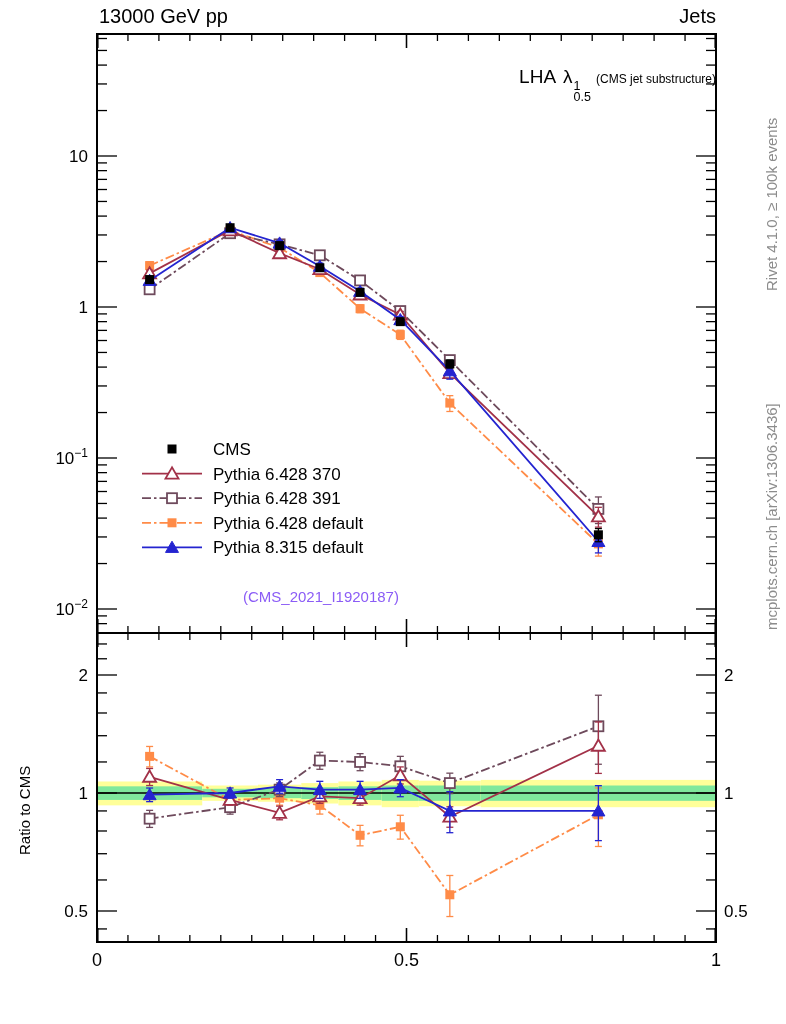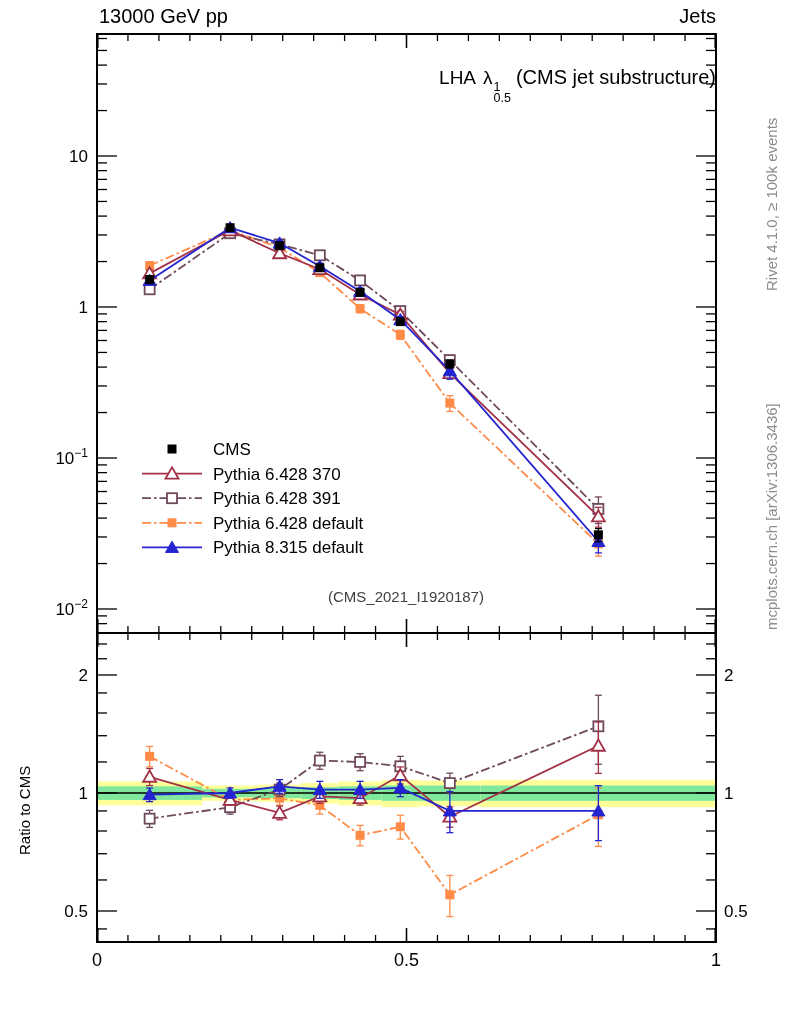--- a/index.html
+++ b/index.html
@@ -2,26 +2,26 @@
 <html><head>
 <meta charset="utf-8">
 <style>
   html,body{margin:0;padding:0;background:#ffffff;}
   #page{position:relative;width:786px;height:1024px;background:#ffffff;overflow:hidden;
         font-family:"Liberation Sans","DejaVu Sans",sans-serif;color:#000;}
   .hdr{position:absolute;top:5px;font-size:20px;}
   #hdr-left{left:99px;}
   #hdr-right{left:97px;width:619px;text-align:right;}
   #plot-title{position:absolute;left:97px;width:619px;top:66px;text-align:right;font-size:19px;}
-  #plot-title .suffix{font-size:20px;}
+  #plot-title .suffix{font-size:12px;}
   #plot-title .lam{margin-left:7px;}
   .stack{display:inline-flex;flex-direction:column;align-items:flex-start;font-size:12.5px;
          line-height:11px;vertical-align:-7px;margin-left:1px;margin-right:5px;}
-  #watermark{position:absolute;left:243px;width:326px;top:588px;text-align:center;
-             font-size:15px;color:#404040;}
+  #watermark{position:absolute;left:243px;width:326px;top:588px;
+             font-size:15px;color:#8b5cf6;}
   .vlabel{position:absolute;writing-mode:vertical-rl;transform:rotate(180deg);
           font-size:15px;color:#8c8c8c;white-space:nowrap;}
   #rivet-label{right:6px;top:36px;height:255px;}
   #mcplots-label{right:6px;top:328px;height:302px;}
   #ratio-ylabel{left:16px;top:730px;height:125px;color:#000;}
   svg{position:absolute;left:0;top:0;}
 </style>
 </head>
 <body>
 

